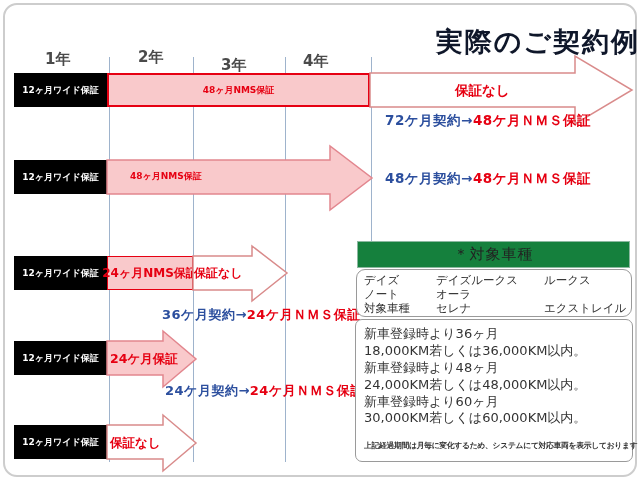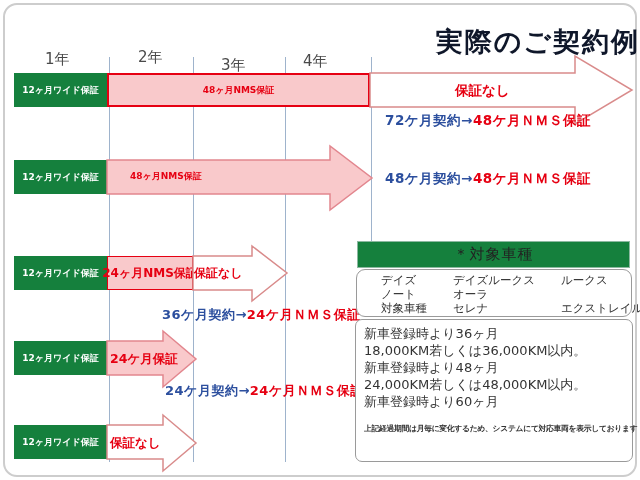--- a/index.html
+++ b/index.html
@@ -4,42 +4,42 @@
 <style>
   * { margin:0; padding:0; box-sizing:border-box; }
   html,body { background:#ffffff; }
   body { font-family:"DejaVu Sans","Liberation Sans",sans-serif; }
   .canvas { position:relative; width:640px; height:480px; background:#ffffff; overflow:hidden; }
   .frame { position:absolute; inset:3px; border:2px solid #cdcdcd; border-radius:14px; pointer-events:none; }
 
   .title { position:absolute; left:0; top:12px; width:100%; text-align:right;
            font-size:27px; font-weight:bold; color:#0f172a; letter-spacing:2px;margin-top:12px; }
 
-  .year-label { position:absolute; font-size:15px; color:#4a4a4a; }
+  .year-label { position:absolute; font-size:15px; color:#4a4a4a;font-weight:bold; }
   .vline { position:absolute; width:1px; background:#9eb3cc; }
 
-  .block-red { position:absolute; left:14px; width:93px; height:34px; background:#15803d;
+  .block-red { position:absolute; left:14px; width:93px; height:34px; background:#000000;
                color:#ffffff; font-size:9px; font-weight:bold;
                display:flex; align-items:center; justify-content:center; white-space:nowrap; }
   .block-pink { position:absolute; background:#f9c9cb; border:2px solid #e60012;
                 color:#e60012; font-weight:bold;
                 display:flex; align-items:center; justify-content:center; white-space:nowrap; }
   .arrow-svg { position:absolute; overflow:visible; }
   .arrow-label { position:absolute; color:#e60012; font-weight:bold; text-align:left; white-space:nowrap; }
   .annotation { position:absolute; font-weight:bold; white-space:nowrap; letter-spacing:0.5px; }
   .ann-blue { color:#2c4f9e; }
   .ann-red  { color:#e60012; }
 
   .models-header { position:absolute; left:357px; top:241px; width:273px; height:27px;
                    background:#15803d; border:1px solid #8cb8a0; color:#222222;
                    font-size:15px; display:flex; align-items:center; justify-content:center;
                    letter-spacing:1px; }
   .models-box { position:absolute; left:356px; top:269px; width:276px; height:48px;
                 background:#ffffff; border:1px solid #9a9a9a; border-radius:9px;
-                padding:3px 0 0 24px; }
+                padding:3px 0 0 7px; }
   .models-grid { display:grid; grid-template-columns:72px 108px 90px;
                  font-size:11.5px; color:#333333; line-height:1.22; }
 
   .cond-box { position:absolute; left:355px; top:319px; width:278px; height:143px;
               background:#ffffff; border:1px solid #9a9a9a; border-radius:7px;
               padding:6px 6px 0 8px; }
   .cond-line { font-size:13px; color:#333333; line-height:1.3; white-space:nowrap; }
   .cond-foot { font-size:7.8px; font-weight:bold; color:#333333; margin-top:13px;
                letter-spacing:-0.3px; white-space:nowrap; }
 </style>
@@ -119,15 +119,16 @@
       <span>エクストレイル</span>
     </div>
   </div>
 
   <div class="cond-box">
     <div class="cond-line">新車登録時より36ヶ月</div>
     <div class="cond-line">18,000KM若しくは36,000KM以内。</div>
     <div class="cond-line">新車登録時より48ヶ月</div>
     <div class="cond-line">24,000KM若しくは48,000KM以内。</div>
     <div class="cond-line">新車登録時より60ヶ月</div>
+    <div class="cond-line">30,000KM若しくは60,000KM以内。</div>
     <div class="cond-foot">上記経過期間は月毎に変化するため、システムにて対応車両を表示しております</div>
   </div>
 </div>
 
 </body></html>

